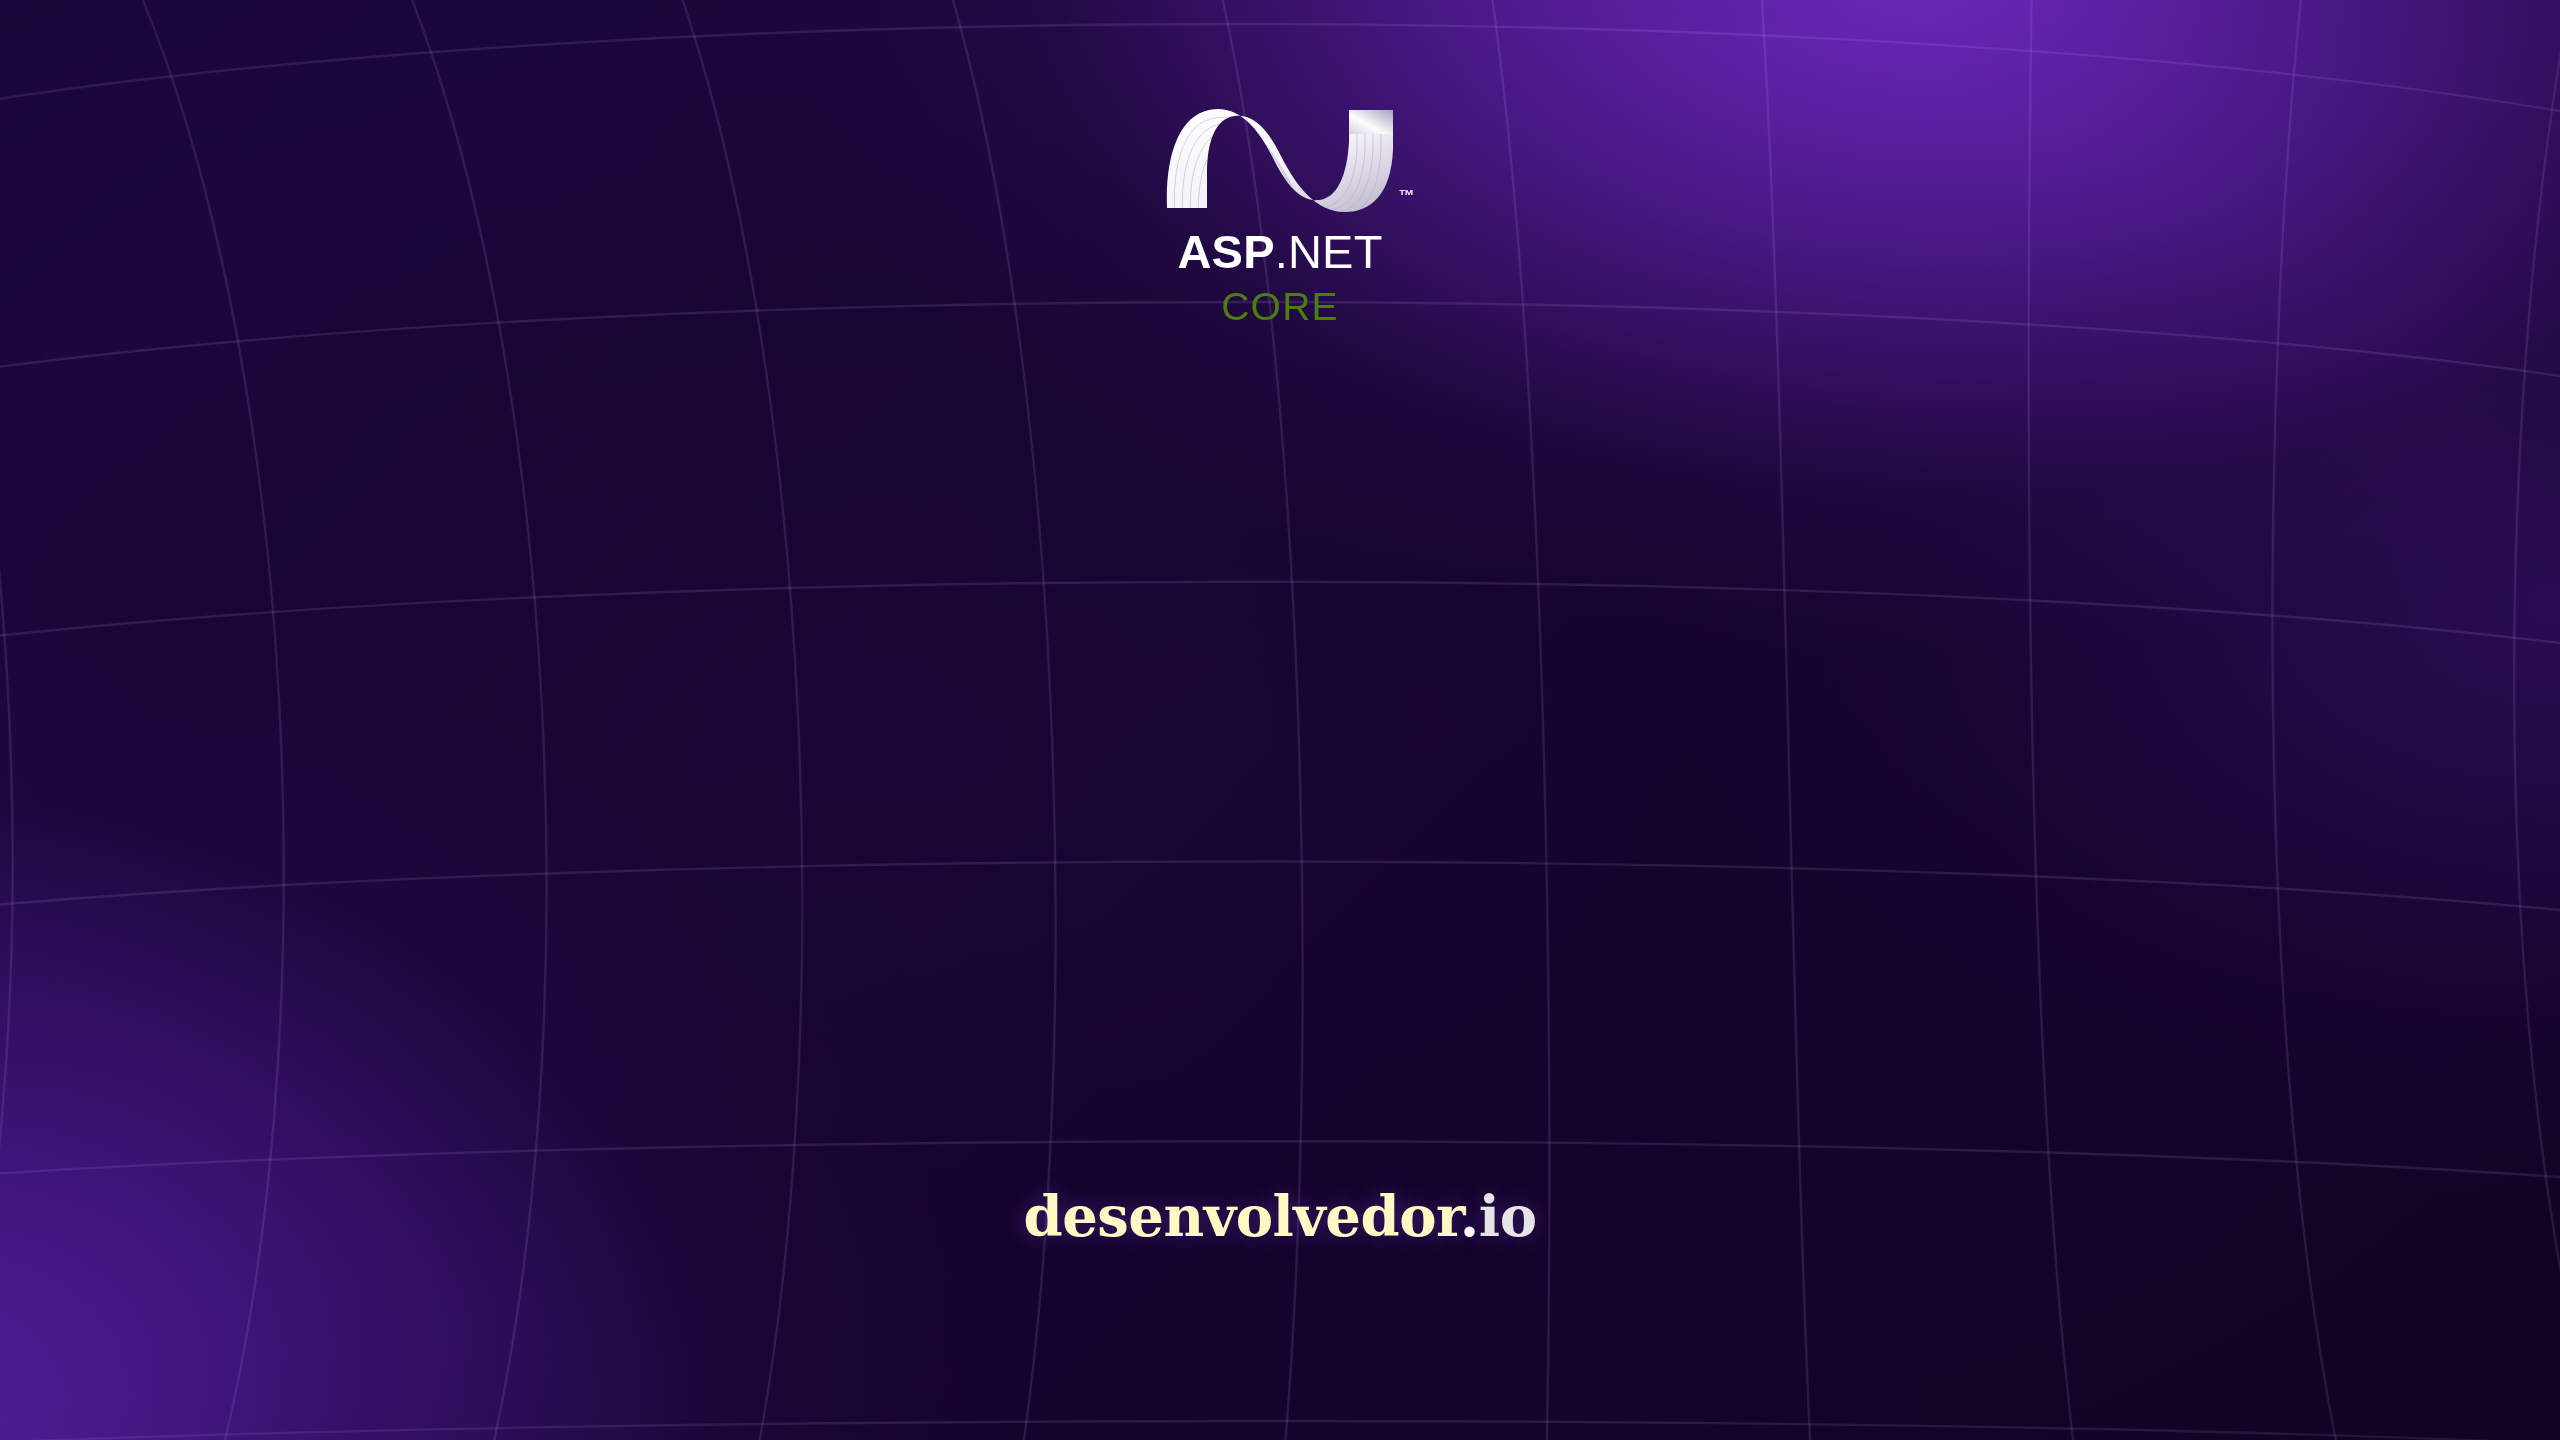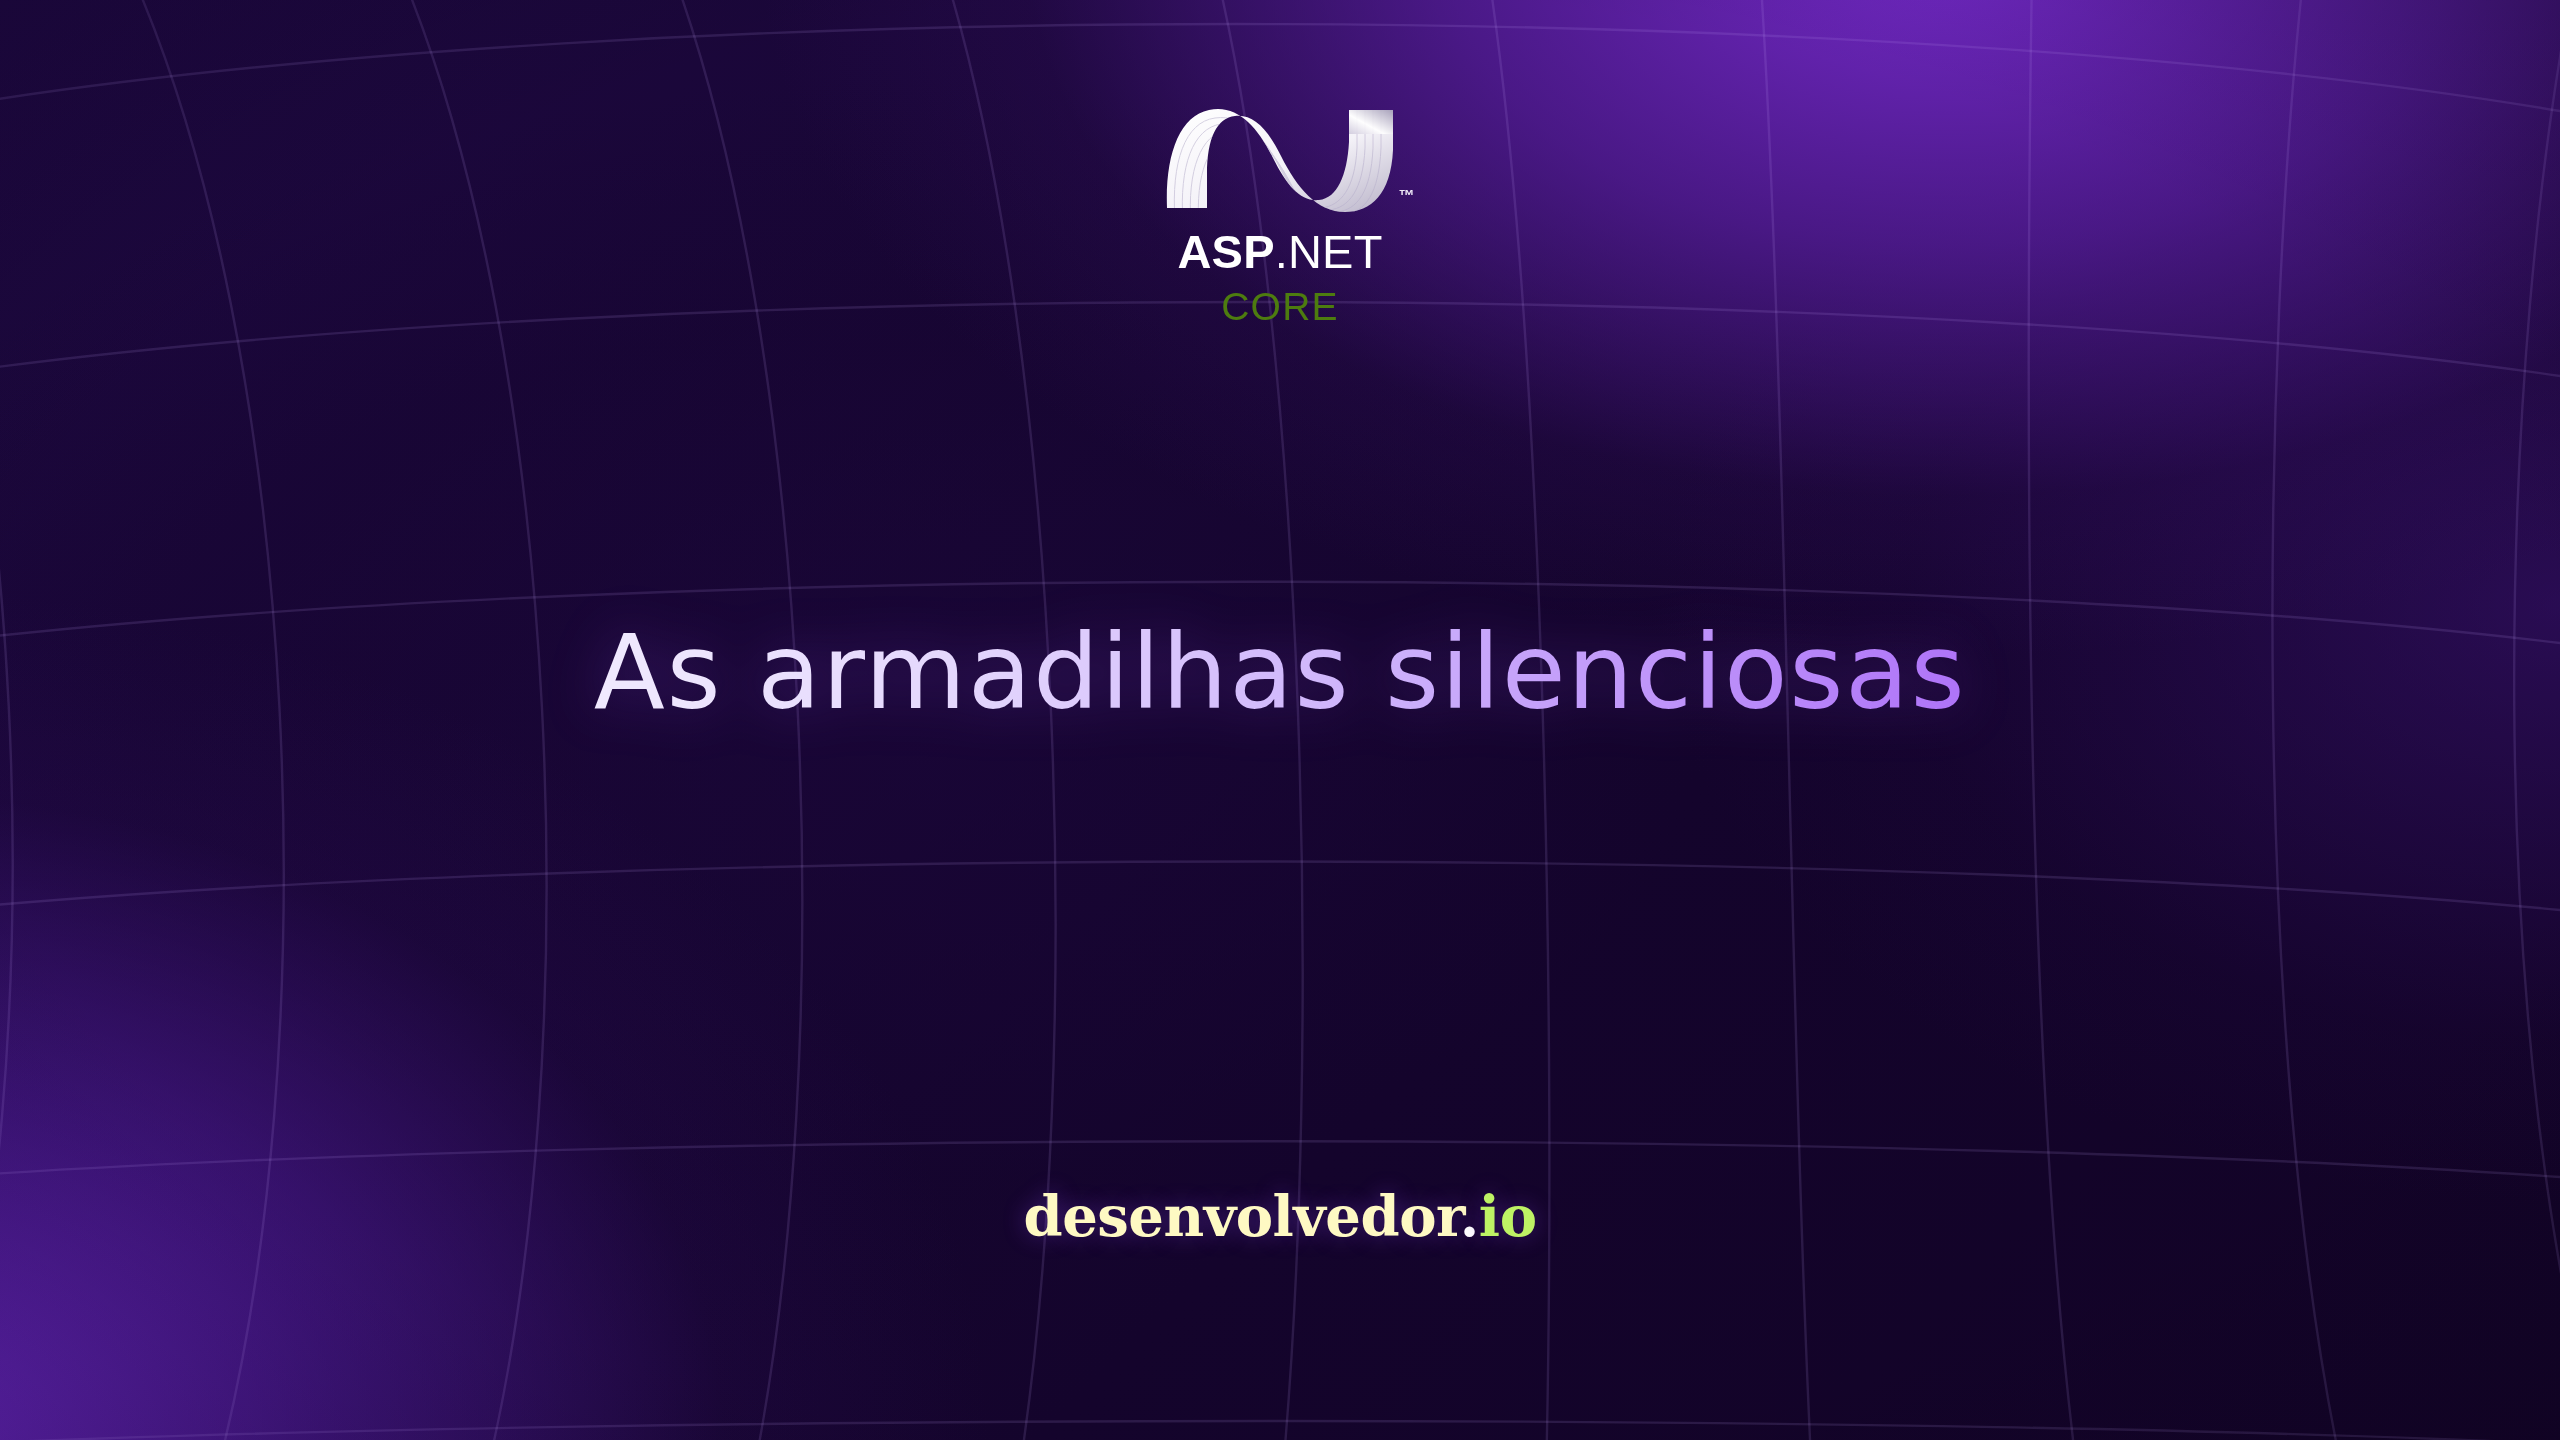--- a/index.html
+++ b/index.html
@@ -130,21 +130,21 @@
     font-family:"DejaVu Serif", serif;
     font-weight:700;
     font-size:56px;
     line-height:1;
     letter-spacing:-0.5px;
     white-space:nowrap;
     text-shadow:0 0 22px rgba(120,60,210,0.45);
   }
   .brand .b-name { color:#fef9c3; }
   .brand .b-dot  { color:#ffffff; }
-  .brand .b-tld  { color:#bef264; }
+  .brand .b-tld  { color:#e5e5e5; }
 </style>
 </head>
 <body>
 
 <div id="slide">
 
   <div class="bg-layer bg-base"></div>
 
   <div class="bg-layer bg-grid">
     <svg viewBox="0 0 2560 1440" preserveAspectRatio="none" xmlns="http://www.w3.org/2000/svg">
@@ -232,21 +232,20 @@
       </div>
 
       <div class="logo-wordmark">
         <span class="w-asp">ASP</span><span class="w-net">.NET</span>
       </div>
 
       <div class="logo-core">CORE</div>
     </div>
 
     <div class="headline">
-      <span class="headline-line">As armadilhas silenciosas</span>
     </div>
 
     <div class="brand">
       <span class="b-name">desenvolvedor</span><span class="b-dot">.</span><span class="b-tld">io</span>
     </div>
 
   </div>
 </div>
 
 </body></html>

